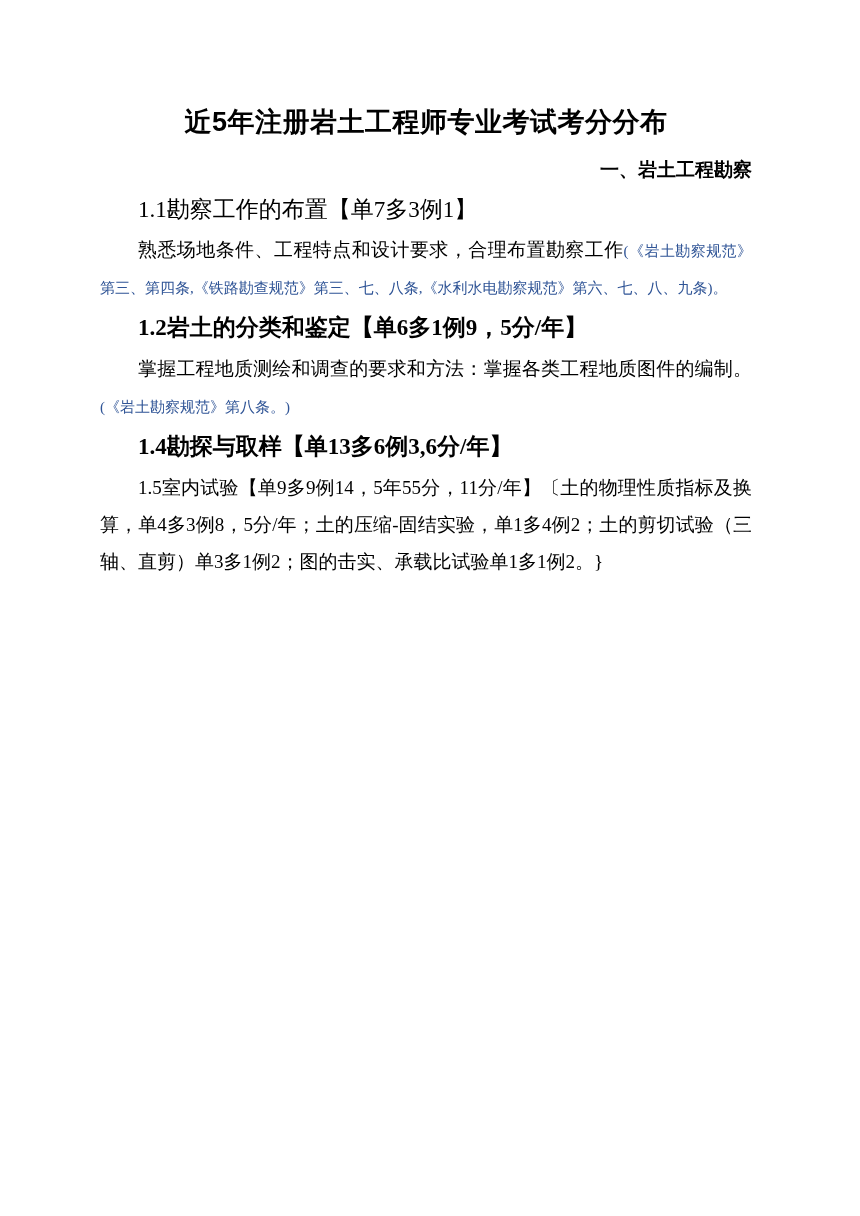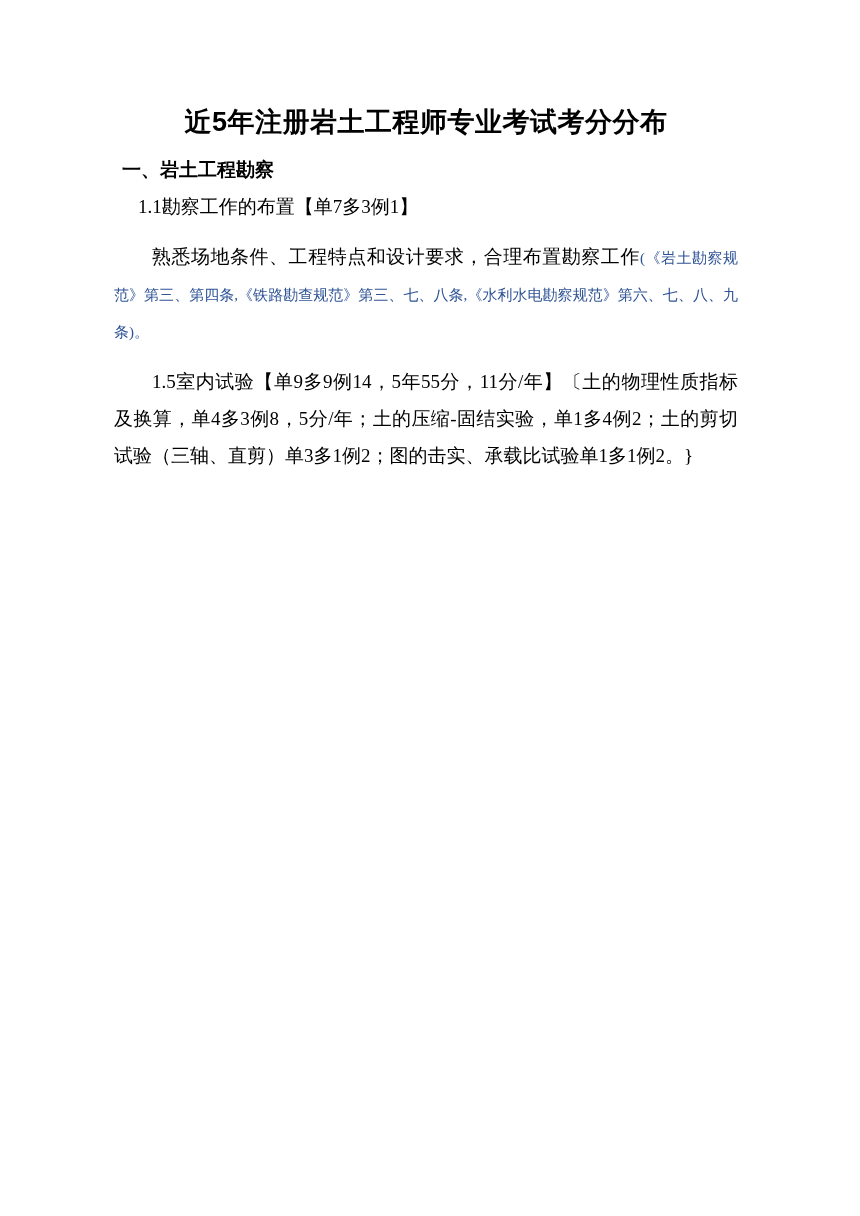--- a/index.html
+++ b/index.html
@@ -30,34 +30,35 @@
     margin: 8px 0 14px 0;
     letter-spacing: 0.5px;
   }
   .h2 {
     font-family: "Liberation Sans", "DejaVu Sans", sans-serif;
     font-weight: bold;
     font-size: 19px;
     line-height: 1.7;
     margin: 6px 0 2px 0;
     text-indent: 22px;
+    text-align: right;
   }
   .sec-head {
-    font-size: 19px;
+    font-size: 23px;
     line-height: 1.85;
     margin: 2px 0 0 0;
     text-indent: 38px;
   }
   .sec-head.bold {
     font-weight: bold;
   }
   .para {
     font-size: 19px;
     line-height: 1.95;
-    margin: 14px;
+    margin: 0;
     text-indent: 38px;
     text-align: justify;
     text-justify: inter-ideograph;
   }
   .ref {
     color: #2f5496;
     font-size: 15px;
   }
   .kw {
     font-weight: normal;
@@ -68,18 +69,21 @@
 
 <div class="page">
 
   <h1 class="doc-title">近5年注册岩土工程师专业考试考分分布</h1>
 
   <div class="h2">一、岩土工程勘察</div>
 
   <div class="sec-head">1.1勘察工作的布置【单7多3例1】</div>
   <p class="para"><span>熟悉场地条件、工程特点和设计要求，合理布置勘察工作</span><span class="ref">(《岩土勘察规范》第三、第四条,《铁路勘查规范》第三、七、八条,《水利水电勘察规范》第六、七、八、九条)。</span></p>
 
+  <div class="sec-head bold">1.2岩土的分类和鉴定【单6多1例9，5分/年】</div>
 
+  <p class="para"><span>掌握工程地质测绘和调查的要求和方法：掌握各类工程地质图件的编制。</span><span class="ref">(《岩土勘察规范》第八条。)</span></p>
 
+  <div class="sec-head bold">1.4勘探与取样【单13多6例3,6分/年】</div>
 
   <p class="para"><span class="kw">1.5室内试验【单9多9例14，5年55分，11分/年】〔</span><span class="kw">土的物理性质指标及换算，单4多3例8，5分/年</span><span>；土的压缩-固结实验，单1多4例2；土的剪切试验（三轴、直剪）单3多1例2；图的击实、承载比试验单1多1例2。}</span></p>
 
 </div>
 
 </body></html>

